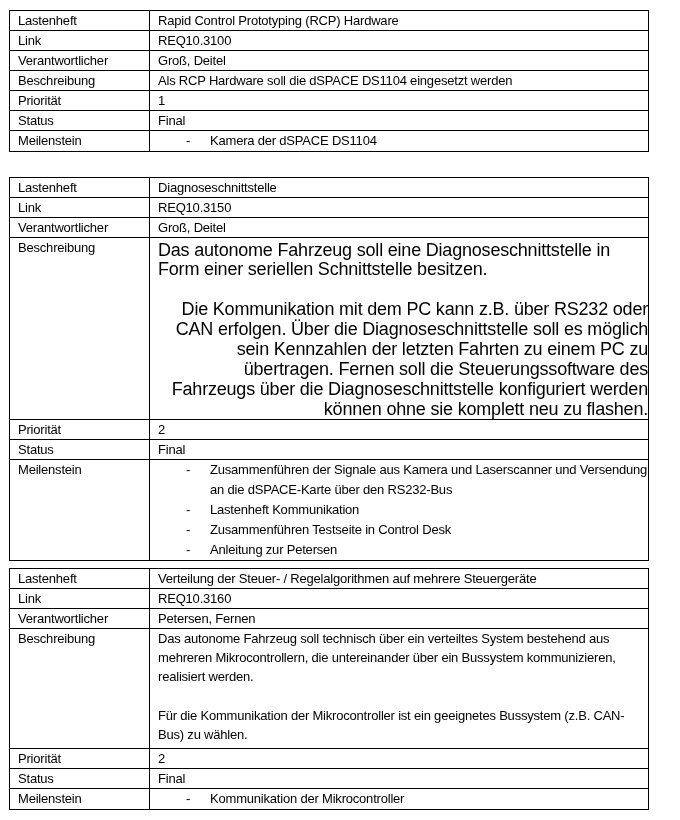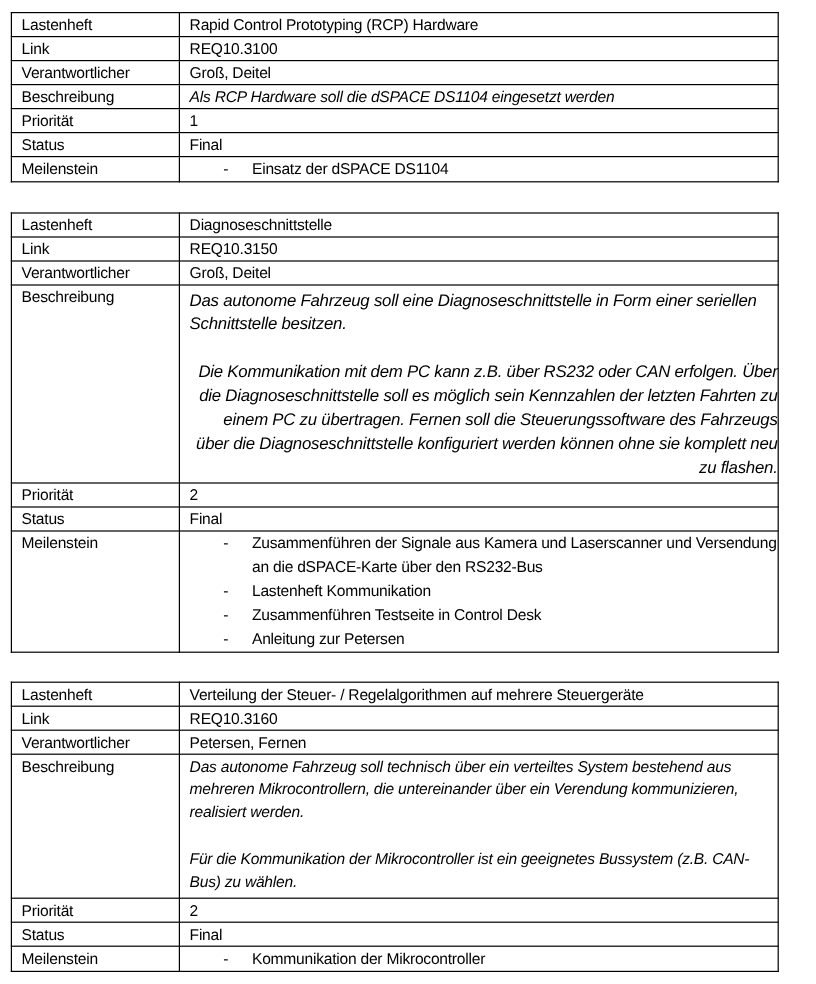--- a/index.html
+++ b/index.html
@@ -3,22 +3,22 @@
 <meta charset="utf-8">
 <style>
   html, body { margin: 0; padding: 0; background: #ffffff; }
   body { width: 680px; height: 820px; position: relative; overflow: hidden;
          font-family: "Liberation Sans", sans-serif; color: #000; }
   .req-table { position: absolute; left: 9px; width: 640px; border-collapse: collapse; table-layout: fixed; }
   .req-table td { border: 1px solid #000; padding: 0 0 0 8px; vertical-align: top;
                   font-size: 13px; line-height: 19px; letter-spacing: -0.2px; }
   .req-table td.label { width: 131px; }
   .req-table tr { height: 20px; }
-  .desc { line-height: 20px; font-style: italic; }
-  .desc.large { font-size: 14px; line-height: 19px; }
+  .desc { line-height: 20px; }
+  .desc.large { font-size: 18px; line-height: 19px; }
   .desc p { margin: 0; }
   .desc .gap { height: 20px; }
   .milestones { list-style: none; margin: 0; padding: 0; }
   .milestones li { position: relative; padding-left: 52px; line-height: 20px; }
   .milestones li .dash { position: absolute; left: 28px; top: 0; }
 </style>
 </head>
 <body>
 
 <table class="req-table" style="top:10px;">
@@ -46,21 +46,21 @@
     <td>1</td>
   </tr>
   <tr>
     <td class="label">Status</td>
     <td>Final</td>
   </tr>
   <tr>
     <td class="label">Meilenstein</td>
     <td>
       <ul class="milestones">
-        <li><span class="dash">-</span><span>Einsatz der dSPACE DS1104</span></li>
+        <li><span class="dash">-</span><span>Kamera der dSPACE DS1104</span></li>
       </ul>
     </td>
   </tr>
 </tbody>
   </table>
 
 <table class="req-table" style="top:177px;">
   <tbody>
       <tr>
     <td class="label">Lastenheft</td>
@@ -114,21 +114,21 @@
     <td class="label">Link</td>
     <td>REQ10.3160</td>
   </tr>
   <tr>
     <td class="label">Verantwortlicher</td>
     <td>Petersen, Fernen</td>
   </tr>
   <tr style="height:120px;">
     <td class="label">Beschreibung</td>
     <td class="desc">
-      <p>Das autonome Fahrzeug soll technisch über ein verteiltes System bestehend aus mehreren Mikrocontrollern, die untereinander über ein Verendung kommunizieren, realisiert werden.</p>
+      <p>Das autonome Fahrzeug soll technisch über ein verteiltes System bestehend aus mehreren Mikrocontrollern, die untereinander über ein Bussystem kommunizieren, realisiert werden.</p>
       <div class="gap"></div>
       <p>Für die Kommunikation der Mikrocontroller ist ein geeignetes Bussystem (z.B. CAN-Bus) zu wählen.</p>
     </td>
   </tr>
   <tr>
     <td class="label">Priorität</td>
     <td>2</td>
   </tr>
   <tr>
     <td class="label">Status</td>

